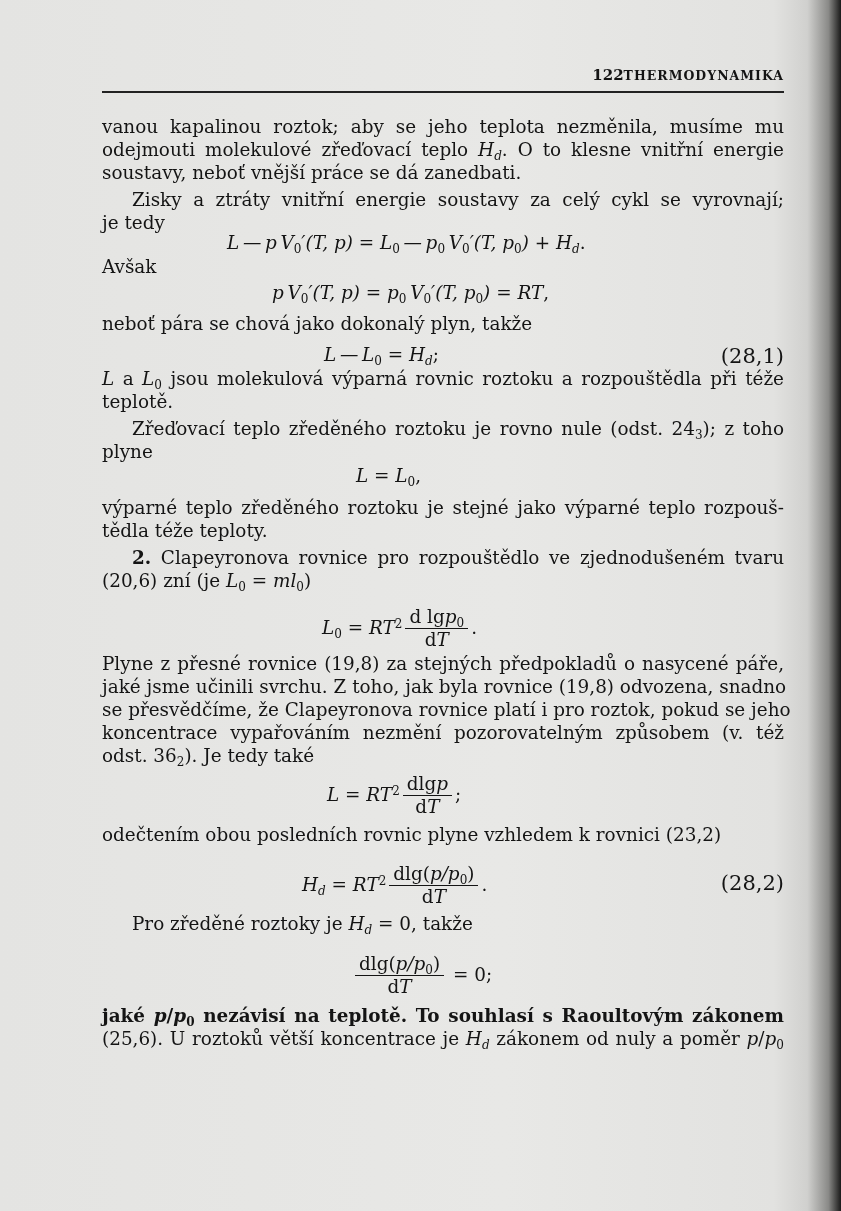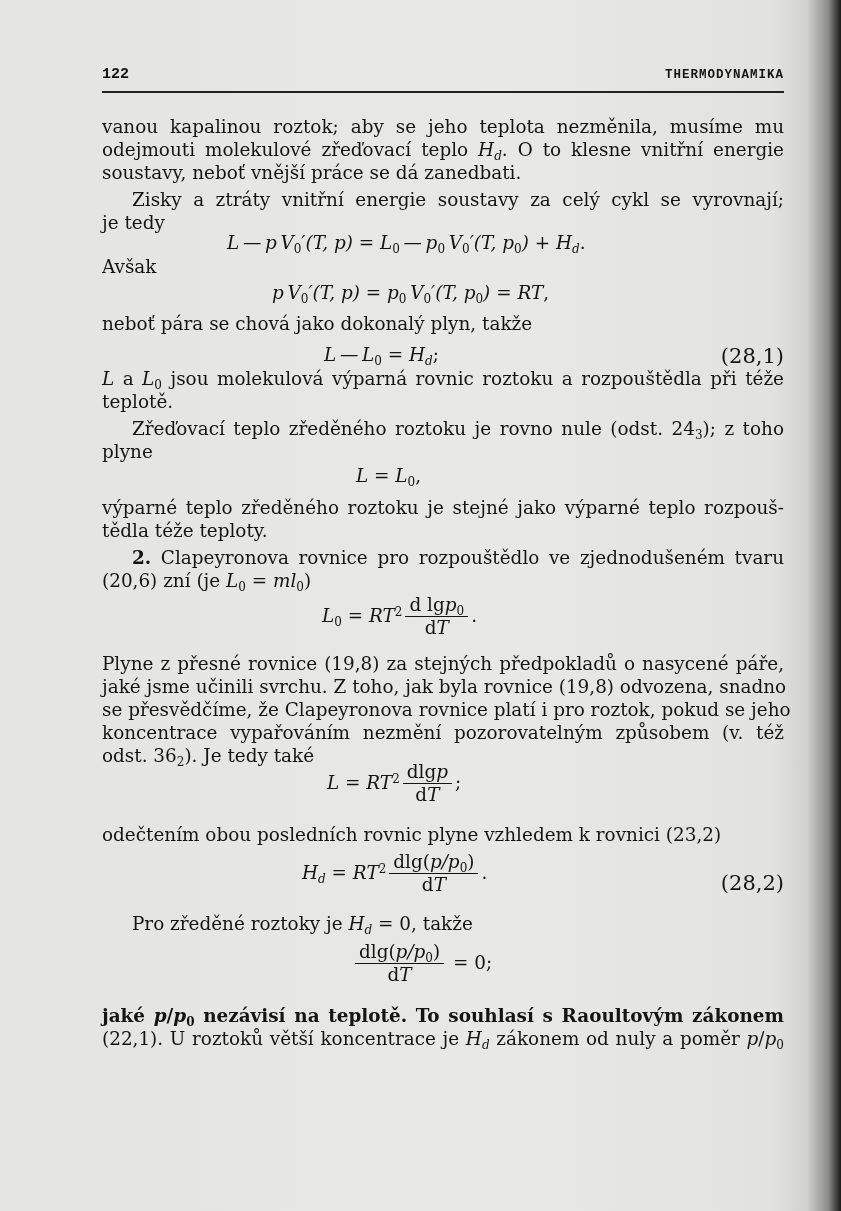--- a/index.html
+++ b/index.html
@@ -6,35 +6,35 @@
   body {
     width:841px; height:1211px; overflow:hidden;
     background: linear-gradient(to right, #e4e4e2 0%, #e8e8e6 60%, #e2e2e0 92%, #d0d0ce 96%, #8a8a88 98.5%, #1a1a1a 100%);
     font-family: "DejaVu Serif", serif;
     color:#141414;
     position:relative;
   }
   .page { position:absolute; left:102px; top:0; width:682px; }
   .running-head {
     position:absolute; top:66px; left:0; width:682px;
-    display:flex; justify-content:space-between; align-items:baseline;
-    font-size:15px; font-weight:bold;font-family:Liberation Mono, monospace;
+    display:flex; justify-content:flex-end; align-items:baseline;
+    font-size:15px; font-weight:bold;
   }
   .running-head .title { font-size:12.5px; letter-spacing:1px; }
   .rule { position:absolute; top:91px; left:0; width:682px; height:1.5px; background:#222; }
   .line { position:absolute; left:0; width:682px; font-size:18.4px; line-height:22px; white-space:nowrap; }
   .just { text-align:justify; text-align-last:justify; }
   .indent { padding-left:30px; box-sizing:border-box; }
   .eq { position:absolute; font-size:18.4px; line-height:22px; white-space:nowrap; font-style:italic; }
   .eq .r { font-style:normal; }
   .eqno { position:absolute; right:0; font-size:21px; font-style:normal; }
   i, .it { font-style:italic; }
   sub { font-size:12px; vertical-align:-4px; line-height:0; }
   sup { font-size:12px; vertical-align:6px; line-height:0; }
-  .frac { display:inline-block; vertical-align:middle; text-align:center; margin:4px 3px; }
+  .frac { display:inline-block; vertical-align:middle; text-align:center; margin:16px 3px; }
   .frac .num { display:block; padding:0 4px; border-bottom:1.3px solid #141414; line-height:22px; }
   .frac .den { display:block; line-height:22px;text-align:center; }
   b { font-weight:bold; }
 </style>
 </head>
 <body>
 
 <div class="page">
 
   <div class="running-head">
@@ -88,15 +88,15 @@
   <div class="line" style="top:824px">odečtením obou posledních rovnic plyne vzhledem k rovnici (23,2)</div>
 
   <div class="eq" style="top:847px; left:200px">H<sub>d</sub> <span class="r">=</span> RT<sup class="r">2</sup><span class="frac"><span class="num"><span class="r">dlg(</span>p/p<sub class="r">0</sub><span class="r">)</span></span><span class="den"><span class="r">d</span>T</span></span><span class="r">.</span></div>
   <div class="eqno" style="top:871px">(28,2)</div>
 
   <div class="line indent" style="top:913px"><span>Pro zředěné roztoky je</span> <i>H<sub>d</sub></i> = 0<span>, takže</span></div>
 
   <div class="eq" style="top:937px; left:250px"><span class="frac"><span class="num"><span class="r">dlg(</span>p/p<sub class="r">0</sub><span class="r">)</span></span><span class="den"><span class="r">d</span>T</span></span><span class="r"> = 0;</span></div>
 
   <div class="line just" style="top:1005px; font-weight:bold"><span>jaké</span> <i>p</i>/<i>p</i><sub>0</sub> <span>nezávisí na teplotě. To souhlasí s Raoultovým zákonem</span></div>
-  <div class="line just" style="top:1028px"><span>(22,1). U roztoků větší koncentrace je</span> <i>H<sub>d</sub></i> <span>zákonem od nuly a poměr</span> <i>p</i>/<i>p</i><sub>0</sub></div>
+  <div class="line just" style="top:1028px"><span>(25,6). U roztoků větší koncentrace je</span> <i>H<sub>d</sub></i> <span>zákonem od nuly a poměr</span> <i>p</i>/<i>p</i><sub>0</sub></div>
 
 </div>
 
 </body></html>

